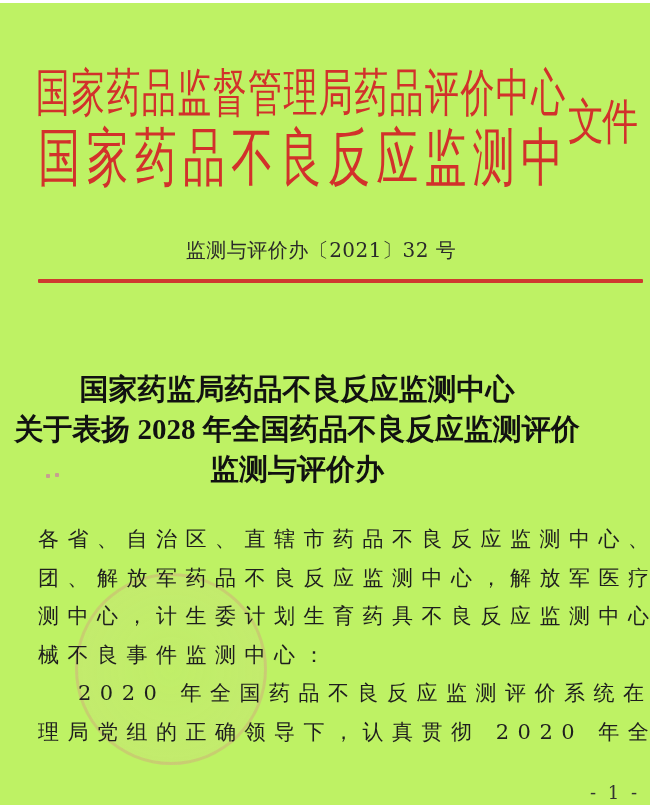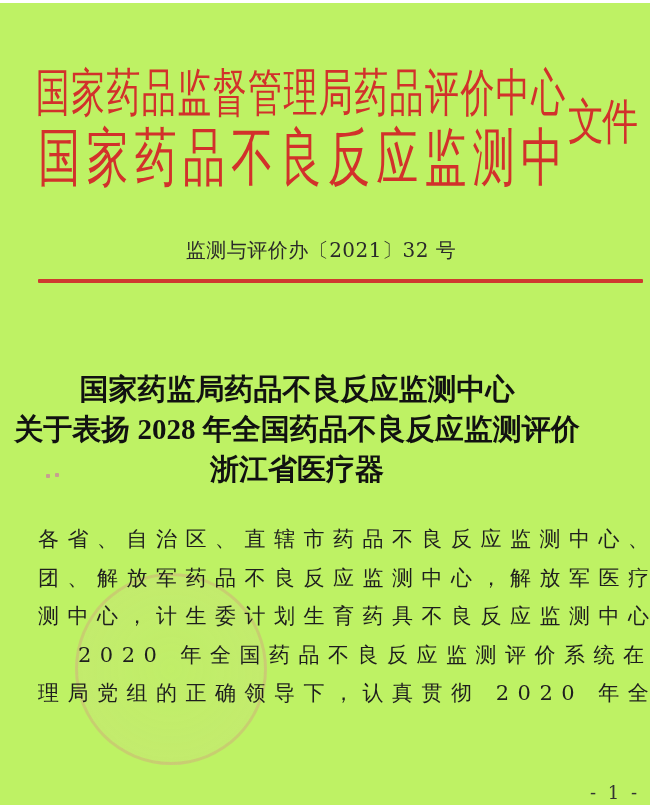--- a/index.html
+++ b/index.html
@@ -159,32 +159,33 @@
   </div>
   <div class="header-suffix">文件</div>
 
   <div class="doc-number">监测与评价办〔2021〕32 号</div>
 
   <div class="red-rule"></div>
 
   <div class="notice-title">
     <div>国家药监局药品不良反应监测中心</div>
     <div>关于表扬 2028 年全国药品不良反应监测评价</div>
-    <div>浙江省医疗器</div>
+    <div>监测与评价办</div>
   </div>
 
   <div class="stray-mark">
     <i style="left:0;top:1px;"></i>
       <i style="left:9px;top:0;"></i>
   </div>
 
   <div class="seal"></div>
 
   <div class="body-text">
     <div class="body-line">各省、自治区、直辖市药品不良反应监测中心、新疆生产建设兵</div>
     <div class="body-line">团、解放军药品不良反应监测中心，解放军医疗器械不良事件监</div>
     <div class="body-line">测中心，计生委计划生育药具不良反应监测中心，浙江省医疗器</div>
+    <div class="body-line">械不良事件监测中心：</div>
     <div class="body-line indent">2020 年全国药品不良反应监测评价系统在国家药品监督管</div>
     <div class="body-line">理局党组的正确领导下，认真贯彻 2020 年全国药品监督管理暨</div>
   </div>
 
   <div class="page-number">- 1 -</div>
 </div>
 
 </body></html>

